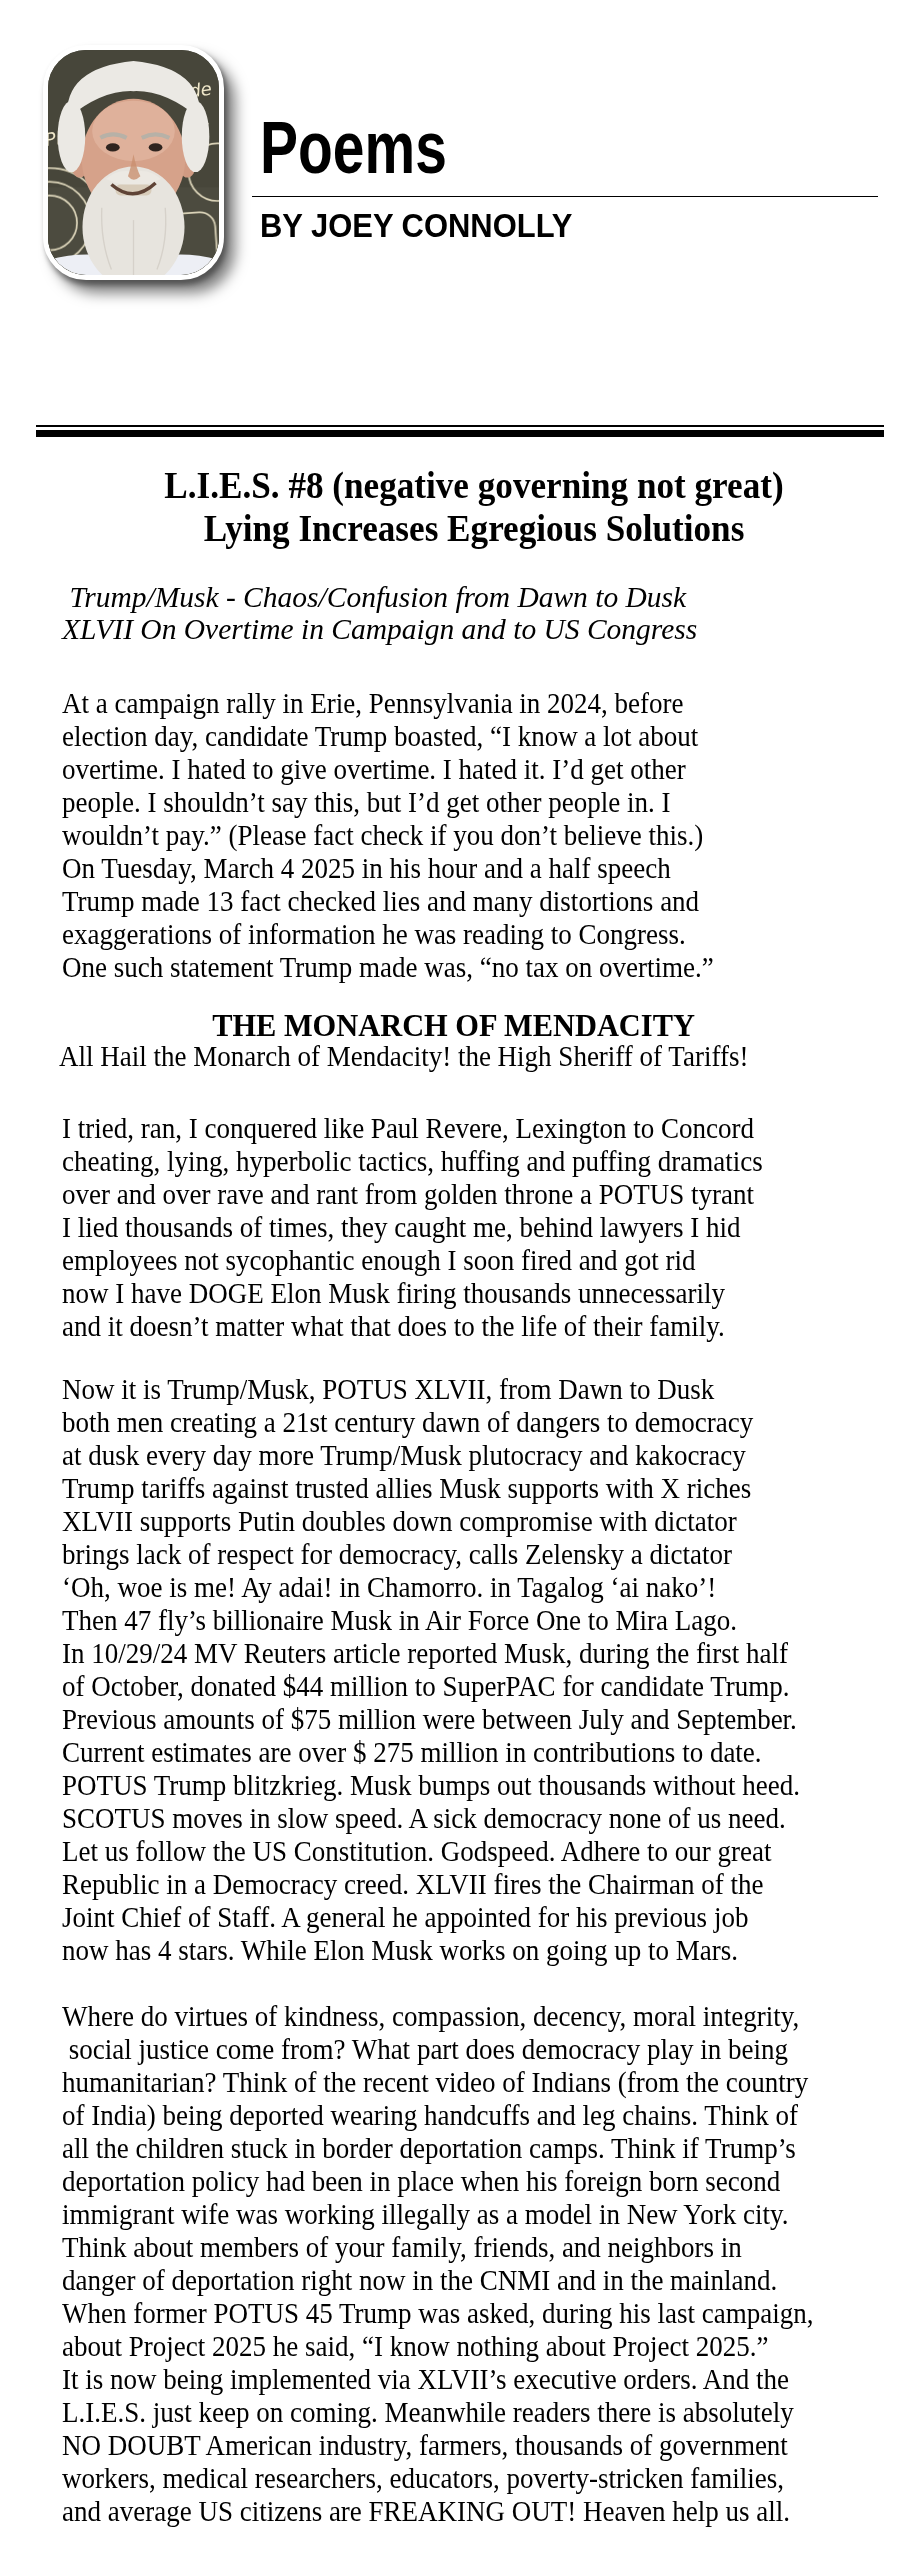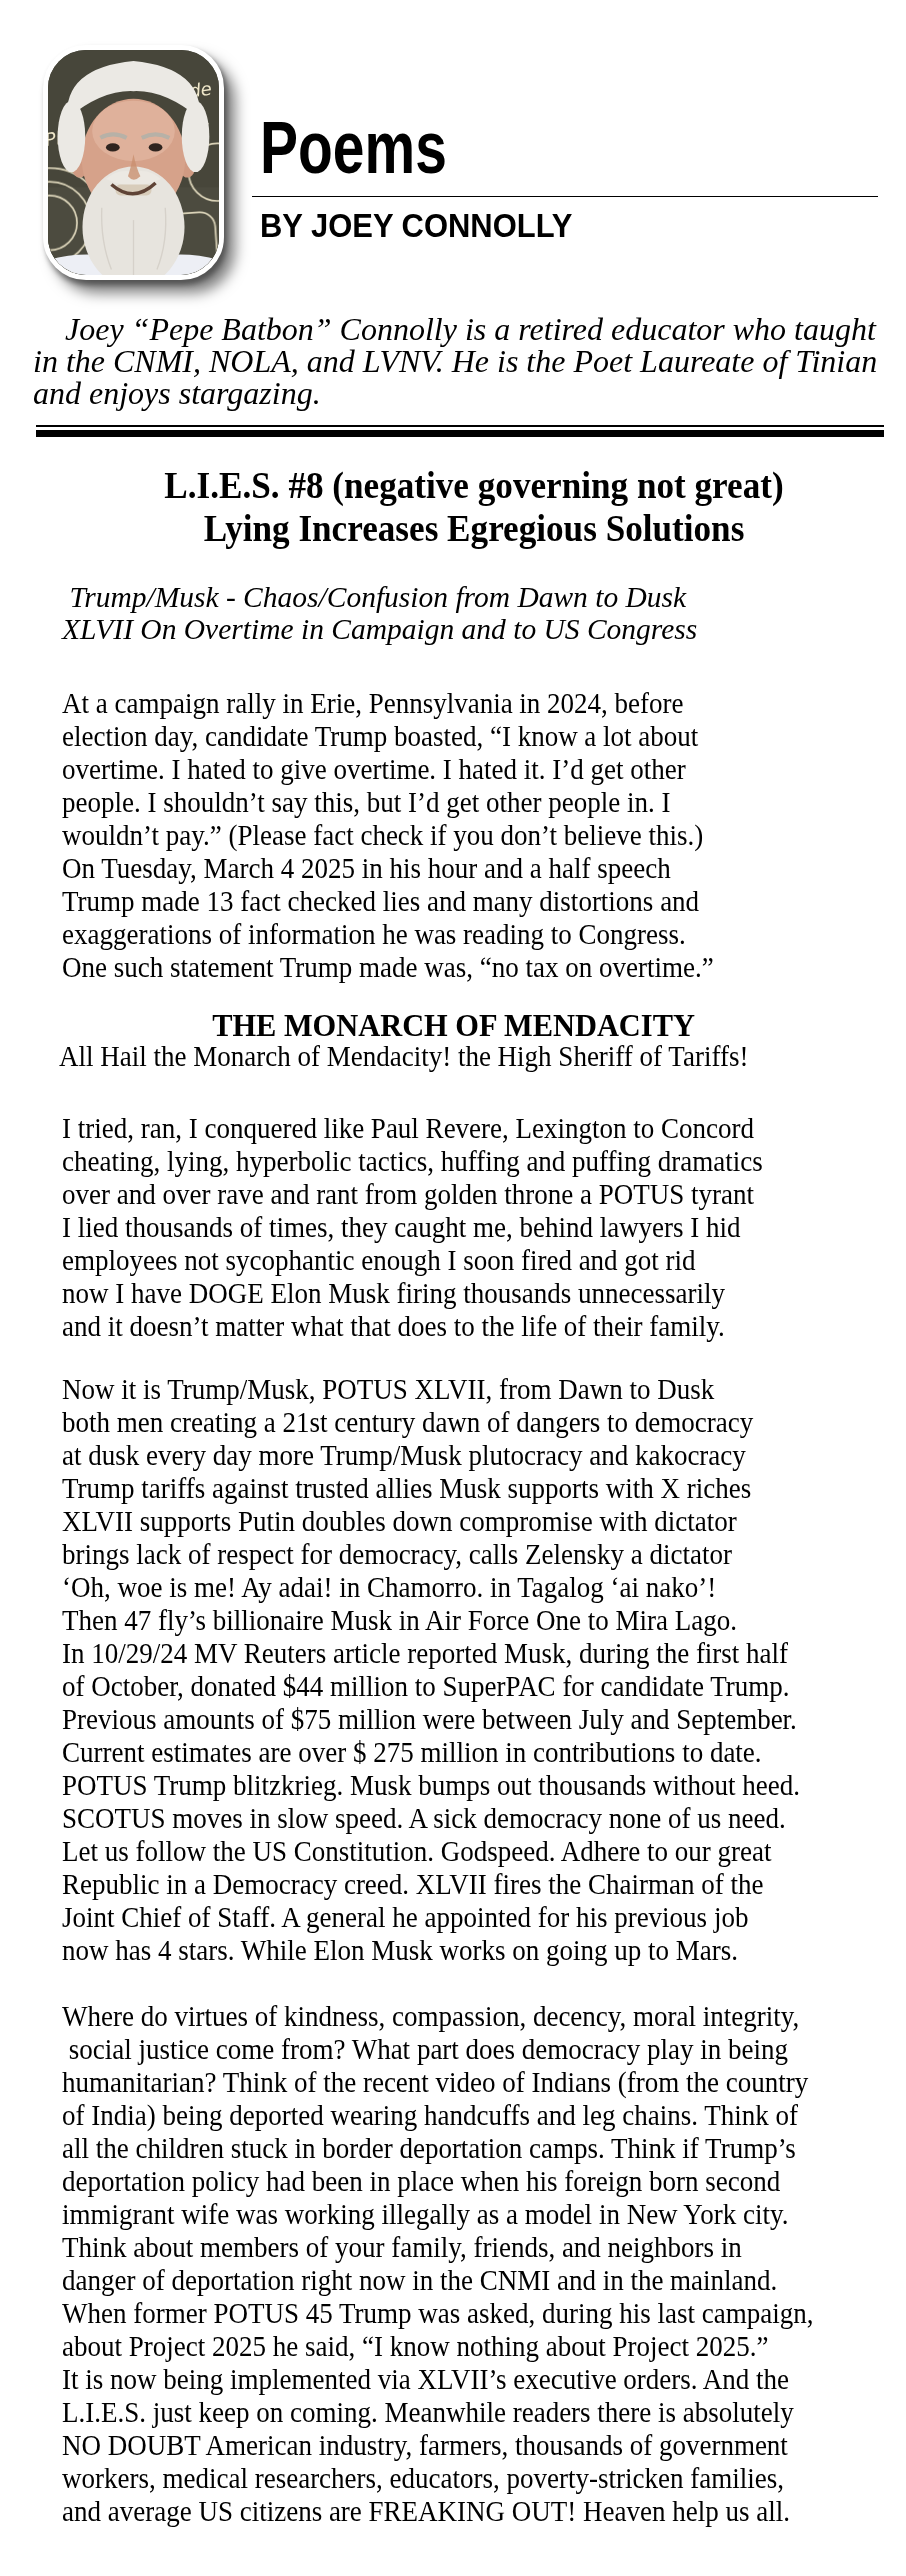--- a/index.html
+++ b/index.html
@@ -128,23 +128,20 @@
           <path d="M136,128 Q156,118 176,128" stroke="#b7b1a7" stroke-width="6" fill="none"></path>
         </g>
         <path d="M116,184 Q124,194 134,184 Q128,172 124,152 Q120,172 116,184 Z" fill="#c9906f" opacity="0.8"></path>
       </svg>
     </div>
     <h1 class="column-title">Poems</h1>
     <div class="title-rule"></div>
     <h2 class="byline">BY JOEY CONNOLLY</h2>
   </header>
 
-  <p class="bio">    Joey “Pepe Batbon” Connolly is a retired educator who taught
-in the CNMI, NOLA, and LVNV. He is the Poet Laureate of Tinian
-and enjoys stargazing.</p>
 
   <div class="double-rule">
     <div class="thin"></div>
     <div class="gap"></div>
     <div class="thick"></div>
   </div>
 
   <article>
     <h3 class="headline">L.I.E.S. #8 (negative governing not great)
 Lying Increases Egregious Solutions</h3>

